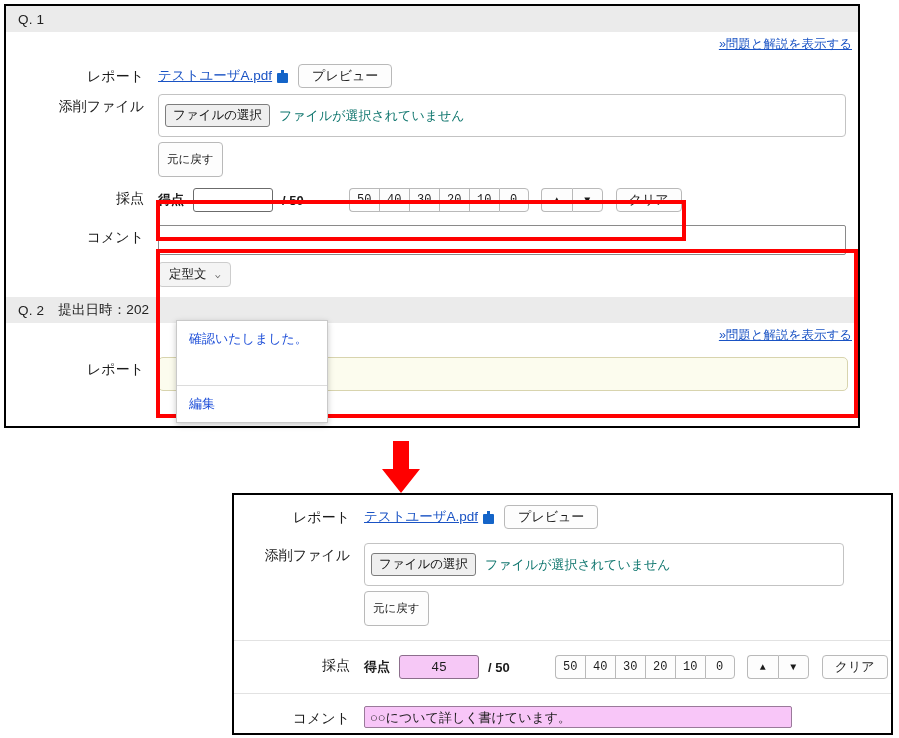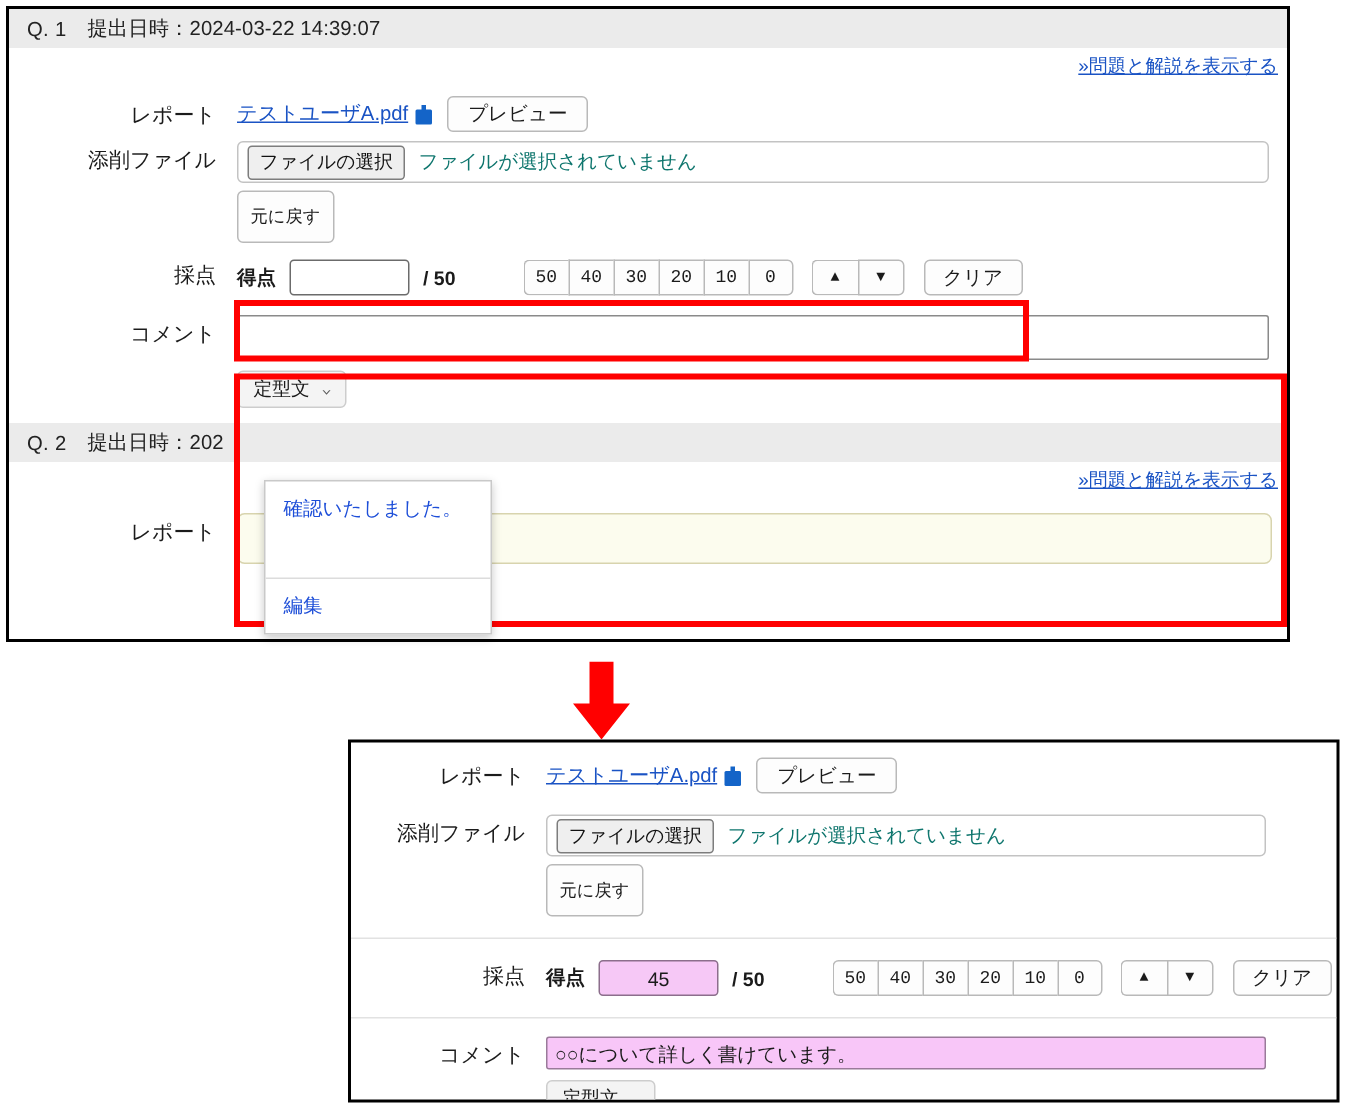--- a/index.html
+++ b/index.html
@@ -122,21 +122,21 @@
     font-family: Liberation Mono, monospace;
   }
   .btn-preview { height: 24px; padding: 0 13px; }
   .btn-undo { height: 35px; padding: 0 8px; font-size: 11.5px; margin-top: 5px; }
 
   
   .file-input-wrap {
     border: 1px solid #c3c3c3;
     border-radius: 4px;
     background: #fff;
-    height: 28px;
+    height: 43px;
     display: flex;
     align-items: center;
     padding: 0 6px;
     box-sizing: border-box;
     width: 688px;
   }
   .file-choose {
     border: 1px solid #7d7d7d;
     background: #efefef;
     border-radius: 3px;
@@ -155,21 +155,21 @@
   .score-row { display: flex; align-items: center; height: 28px; }
   .score-label { font-weight: bold; font-size: 13px; margin-right: 9px; }
   .score-input {
     width: 80px;
     height: 24px;
     border: 1px solid #6b6b6b;
     border-radius: 3px;
     background: #ffffff;
     box-sizing: border-box;
     text-align: center;
-    font-family: Liberation Sans, sans-serif;
+    font-family: Liberation Mono, monospace;
     font-size: 13px;
     color: #1b1b1b;
     padding: 0;
   }
   .score-input.filled {
     background: #f6c8f6;
     border-color: #8c6e8c;
   }
   .score-max { font-weight: bold; font-size: 13px; margin: 0 0 0 9px; }
 
@@ -303,30 +303,29 @@
     text-align: right;
     padding-right: 14px;
     font-size: 14px;
     line-height: 24px;
     box-sizing: border-box;
     flex: 0 0 auto;
   }
   .bp-body { flex: 1 1 auto; }
   .bp-sep { border-top: 1px solid #e2e2e2; }
   .bp-file-wrap { width: 480px; }
-  .bp-comment { width: 480px; }
+  .bp-comment { width: 428px; }
 </style>
 </head>
 <body>
 
 <div class="top-panel">
 
   <div class="q-header">
     <span class="q-no">Q. 1</span>
-    <span class="q-date">提出日時：2024-03-22 14:39:07</span>
   </div>
 
   <div class="link-row">
     <span class="show-link">»問題と解説を表示する</span>
   </div>
 
   <div class="frow">
     <div class="flabel">レポート</div>
     <div class="fbody">
       <div class="report-line">

